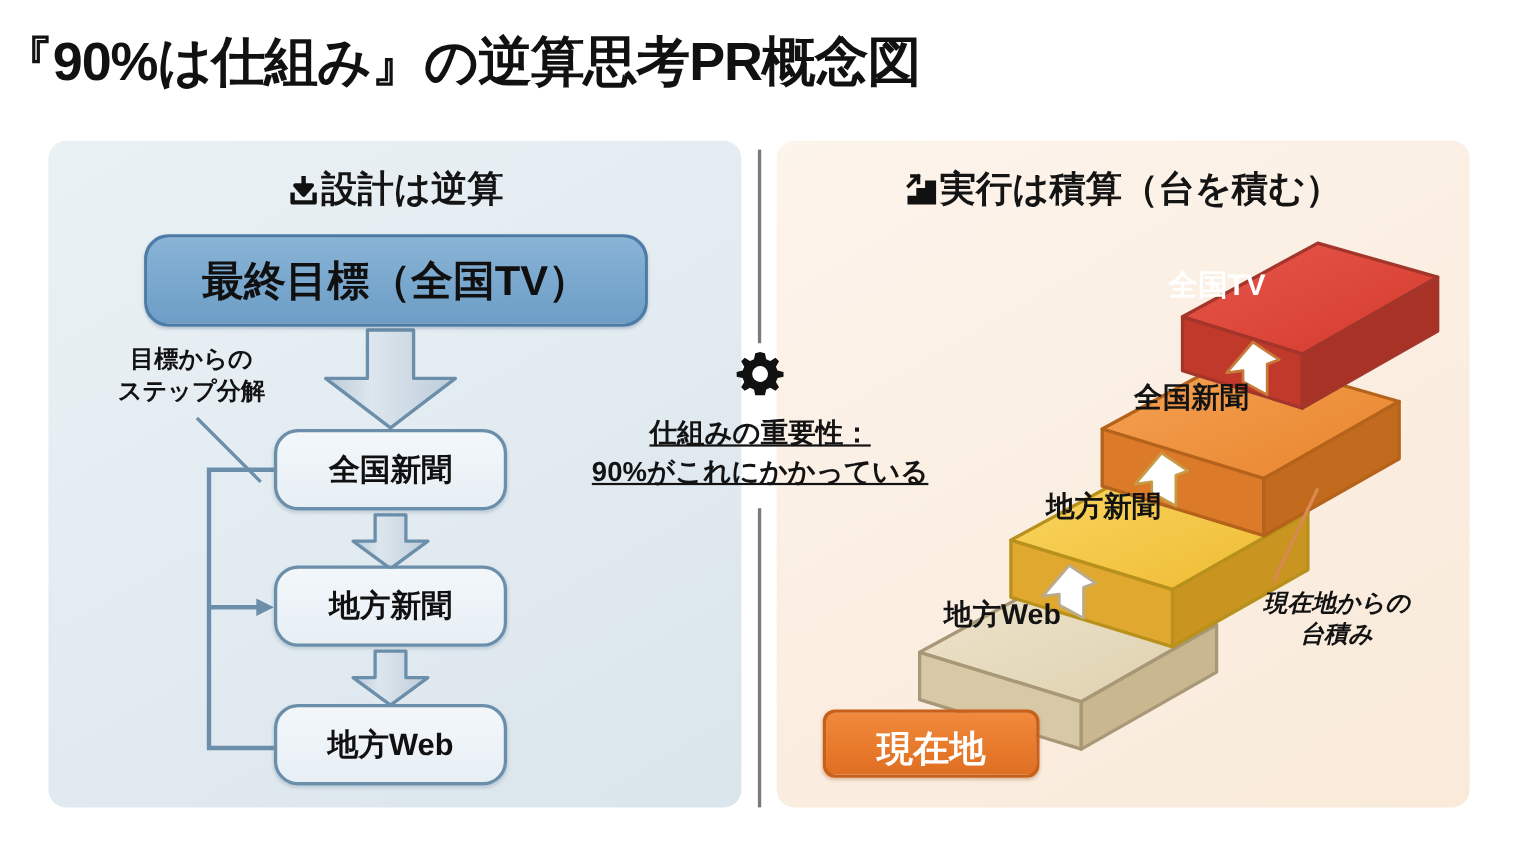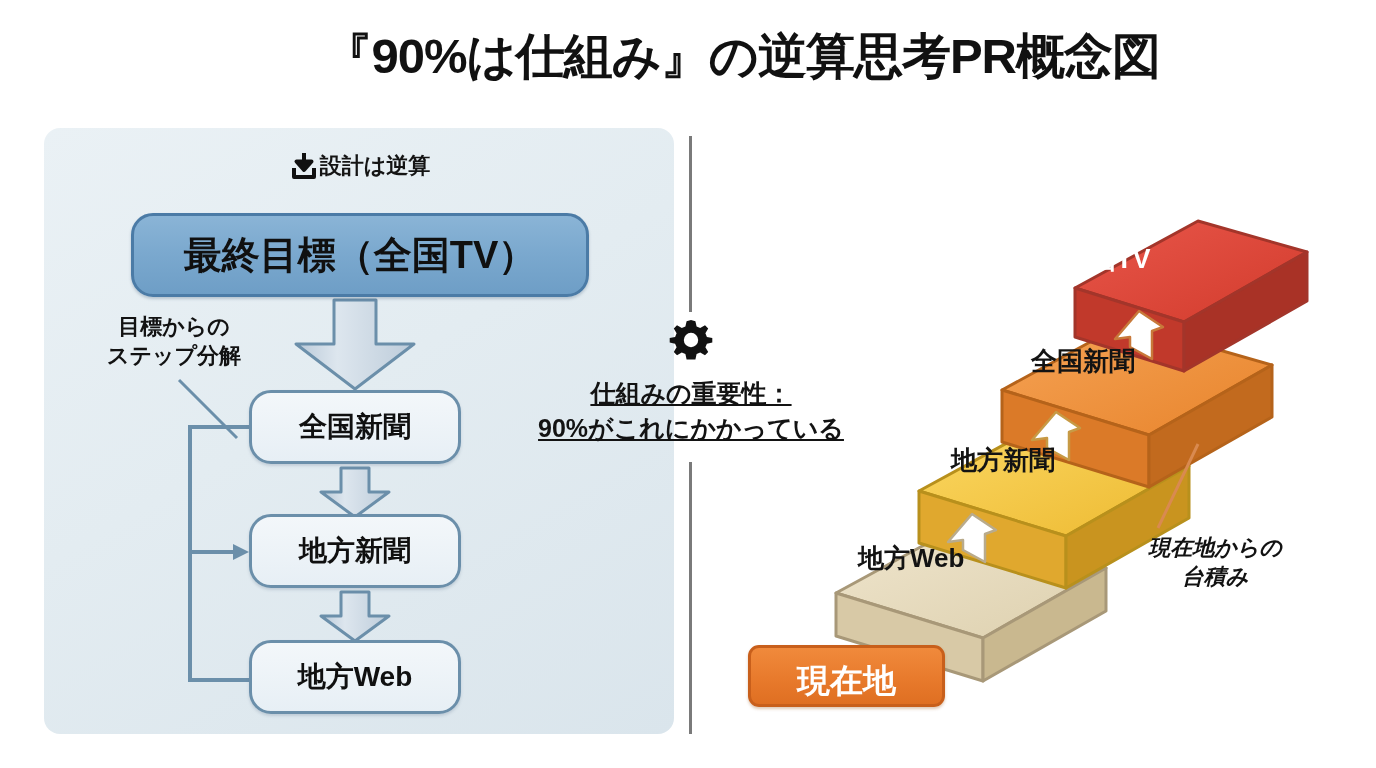--- a/index.html
+++ b/index.html
@@ -20,21 +20,21 @@
     height: 768px;
     background: #ffffff;
   }
 
   
   .title {
     position: absolute;
     left: 0;
     top: 24px;
     width: 1160px;
-    text-align: right;
+    text-align: left;
     font-size: 49px;
     font-weight: bold;
     color: #111111;
     letter-spacing: -1px;
     white-space: nowrap;
   }
 
   
   .panel {
     position: absolute;
@@ -56,21 +56,21 @@
   }
 
   .panel-head {
     position: absolute;
     top: 22px;
     left: 0;
     width: 100%;
     display: flex;
     align-items: center;
     justify-content: center;
-    font-size: 22px;
+    font-size: 33px;
     font-weight: bold;
     color: #141414;
     white-space: nowrap;
     text-align: center;
   }
   .head-icon { display: flex; align-items: center; }
 
   
   .divider {
     position: absolute;
@@ -310,20 +310,31 @@
     <div class="gear-icon">
       <svg width="48" height="48" viewBox="0 0 48 48">
         <path d="M24 4 L28.4 5.2 L29.6 10.6 L33.2 12.1 L38 9.3 L41.2 12.5 L38.4 17.3 L39.9 20.9 L45.3 22.1 L45.3 26.5 L39.9 27.7 L38.4 31.3 L41.2 36.1 L38 39.3 L33.2 36.5 L29.6 38 L28.4 43.4 L24 43.4 L19.6 43.4 L18.4 38 L14.8 36.5 L10 39.3 L6.8 36.1 L9.6 31.3 L8.1 27.7 L2.7 26.5 L2.7 22.1 L8.1 20.9 L9.6 17.3 L6.8 12.5 L10 9.3 L14.8 12.1 L18.4 10.6 L19.6 5.2 Z" fill="#111111"></path>
         <circle cx="24" cy="24" r="7.2" fill="#ffffff"></circle>
       </svg>
     </div>
     <div class="center-note-text">仕組みの重要性：
 90%がこれにかかっている</div>
   </div>
 
+  <div class="panel panel-right">
+    <div class="panel-head">
+      <span class="head-icon">
+        <svg width="32" height="32" viewBox="0 0 32 32">
+          <path d="M3 29 L3 21 L11 21 L11 14 L19 14 L19 7 L29 7 L29 29 Z" fill="#111"></path>
+          <path d="M4 12 L13 3 M13 3 L13 9 M13 3 L7 3" fill="none" stroke="#111" stroke-width="3.2" stroke-linecap="square"></path>
+        </svg>
+      </span>
+      <span>実行は積算（台を積む）</span>
+    </div>
+  </div>
 
   <div class="stack">
     <svg width="630" height="606" viewBox="0 0 630 606">
       <defs>
         <linearGradient id="tan-top" x1="0" y1="0" x2="1" y2="1">
           <stop offset="0%" stop-color="#efe5cd"></stop>
             <stop offset="100%" stop-color="#ddd0ae"></stop>
         </linearGradient>
         <linearGradient id="yel-top" x1="0" y1="0" x2="1" y2="1">
           <stop offset="0%" stop-color="#fbd863"></stop>

